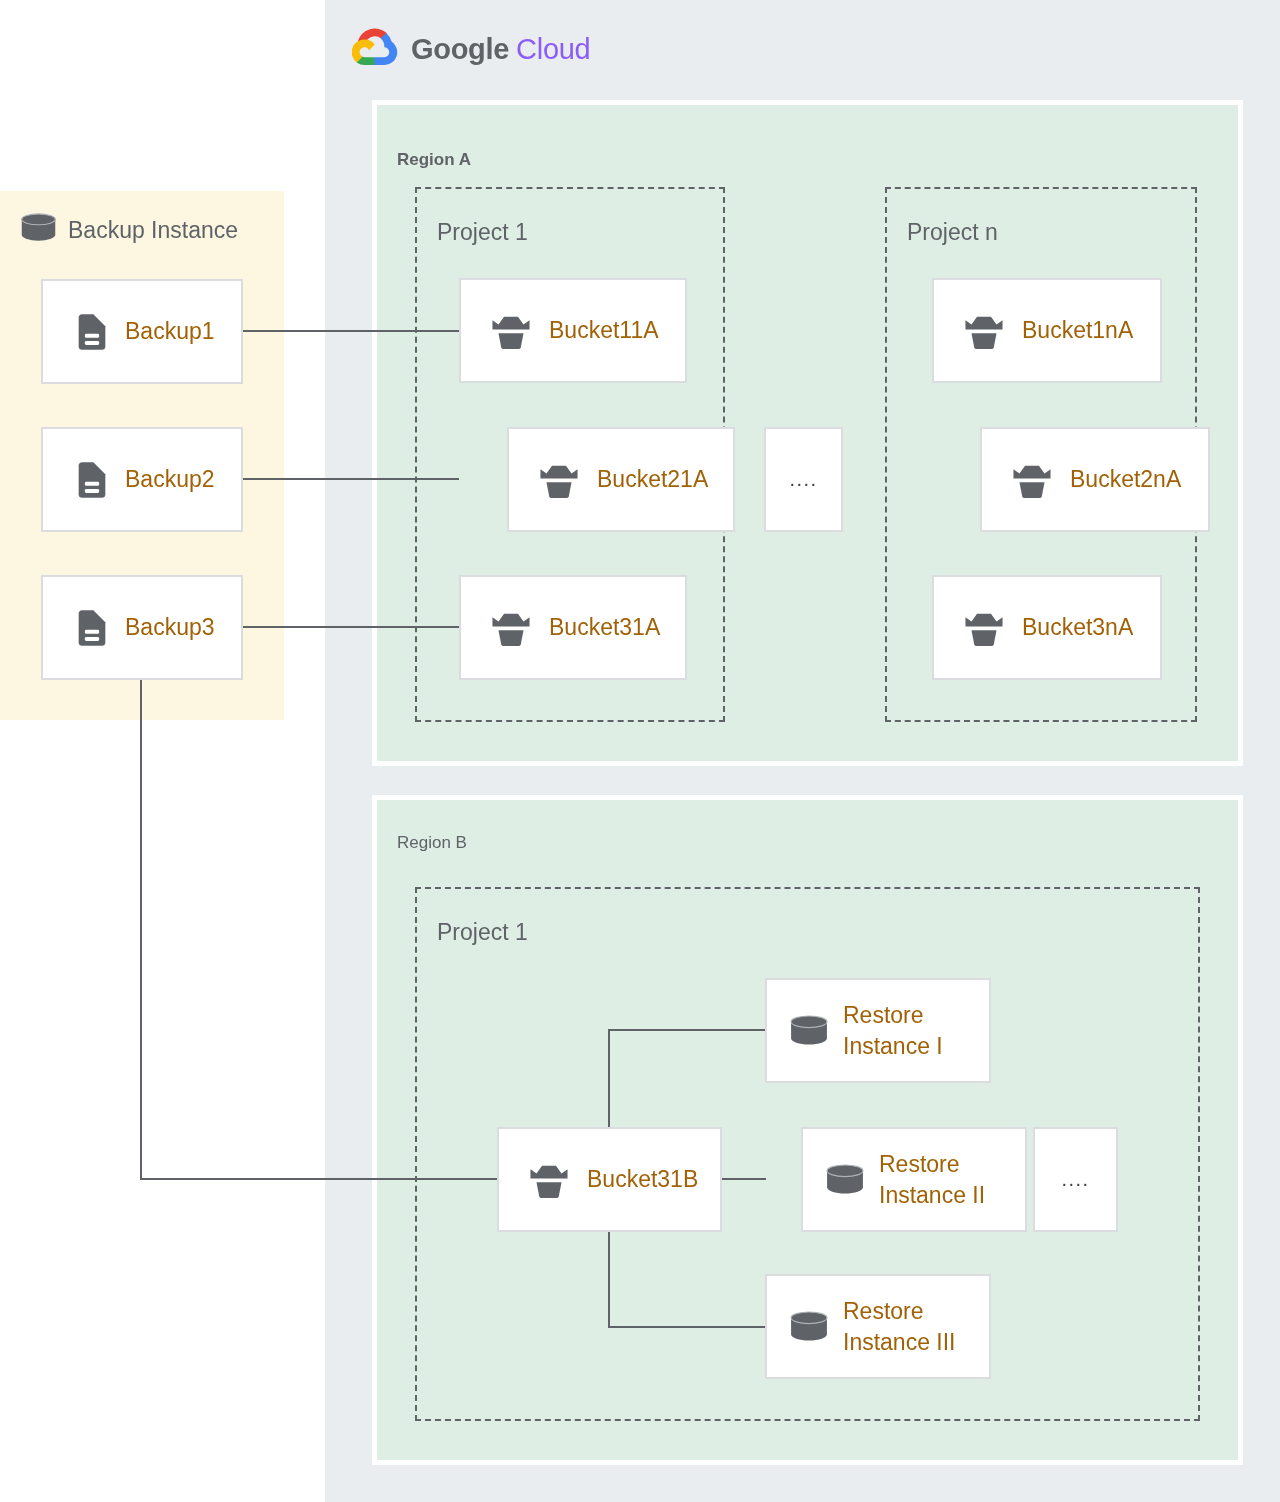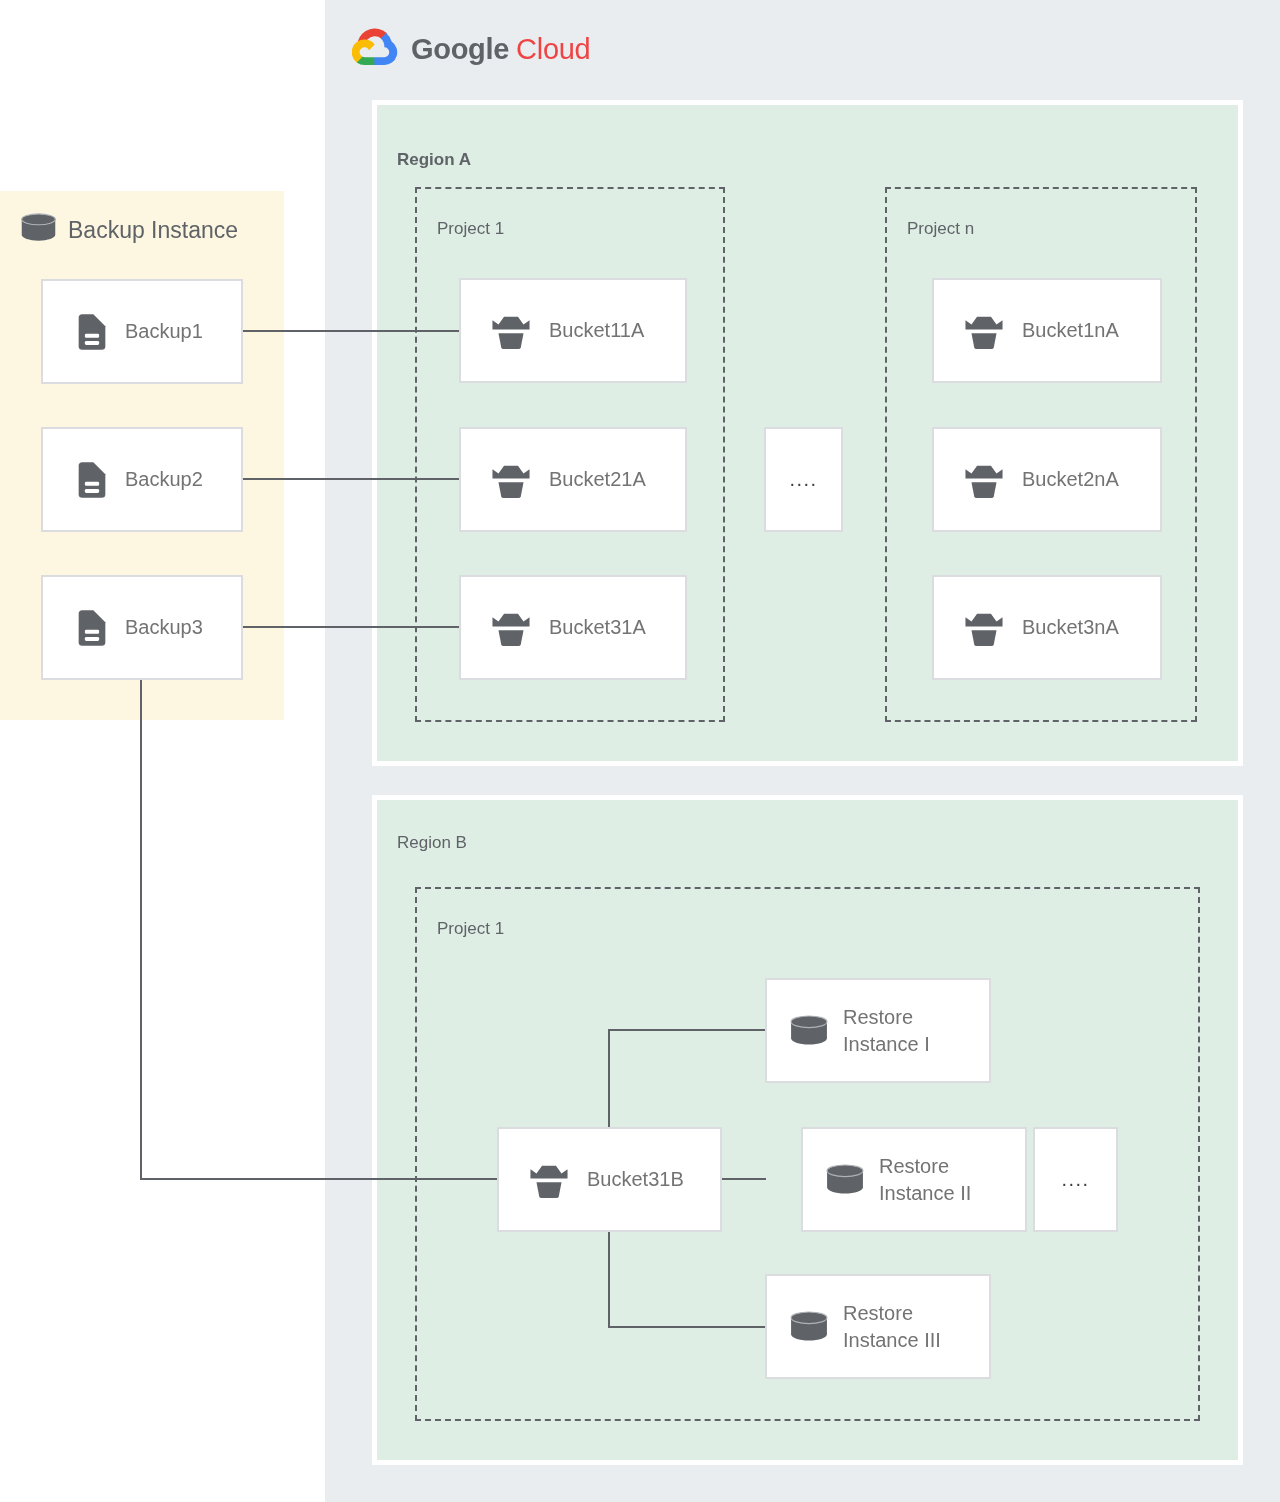--- a/index.html
+++ b/index.html
@@ -10,42 +10,42 @@
   
   .gc-panel{position:absolute;left:325px;top:0;width:955px;height:1502px;background:#e9edf0;}
   .region{position:absolute;background:#dfeee5;border:5px solid #ffffff;box-sizing:border-box;}
   #region-a{left:372px;top:100px;width:871px;height:666px;}
   #region-b{left:372px;top:795px;width:871px;height:670px;}
   .region-label{position:absolute;left:25px;top:33px;font-size:17px;color:#5f6368;}
   .project{position:absolute;border:2px dashed #5f6368;box-sizing:border-box;}
   #proj-a1{left:415px;top:187px;width:310px;height:535px;}
   #proj-an{left:885px;top:187px;width:312px;height:535px;}
   #proj-b1{left:415px;top:887px;width:785px;height:534px;}
-  .project-label{position:absolute;left:20px;top:30px;font-size:17px;color:#5f6368;}
+  .project-label{position:absolute;left:20px;top:30px;font-size:23px;color:#5f6368;}
   .yellow-panel{position:absolute;left:0;top:191px;width:284px;height:529px;background:#fdf7e1;}
   .yellow-header{position:absolute;left:20px;top:213px;display:flex;align-items:center;gap:11px;
     font-size:23px;color:#5f6368;}
   
   .logo{position:absolute;left:352px;top:28px;display:flex;align-items:center;gap:13px;}
   .logo-text{font-size:29px;letter-spacing:-0.3px;color:#5f6368;}
   .logo-google{font-weight:600;}
-  .logo-cloud{font-weight:400;margin-left:7px;color:#ef4444;}
+  .logo-cloud{font-weight:400;margin-left:7px;color:#8b5cf6;}
   
   .line{position:absolute;background:#5f6368;}
   
   .node{position:absolute;background:#ffffff;border:2px solid #dadce0;box-sizing:border-box;
-    display:flex;align-items:center;font-size:20px;color:#737373;}
+    display:flex;align-items:center;font-size:23px;color:#a16207;}
   .node .ic{flex:0 0 auto;display:flex;align-items:center;}
   .backup-node{left:41px;width:202px;height:105px;padding-left:33px;gap:17px;}
   #n-backup1{top:279px;}#n-backup2{top:427px;}#n-backup3{top:575px;}
   .bucket-node{width:228px;height:105px;padding-left:29px;gap:17px;}
   #n-b11a,#n-b21a,#n-b31a{left:459px;text-align:right;}
   #n-b1na,#n-b2na,#n-b3na{left:932px;width:230px;align-items:center;}
   #n-b11a,#n-b1na{top:278px;}
-  #n-b21a,#n-b2na{top:427px;}
+  #n-b21a,#n-b2na{top:427px;margin-left:48px;}
   #n-b31a,#n-b3na{top:575px;}
   #n-b31b{left:497px;top:1127px;width:225px;height:105px;}
   .restore-node{left:765px;width:226px;height:105px;padding-left:22px;gap:14px;line-height:1.32;}
   #n-ri1{top:978px;}#n-ri2{top:1127px;margin-left:36px;}#n-ri3{top:1274px;}
   .dots-node{justify-content:center;padding:0;font-size:20px;letter-spacing:1.5px;color:#3c4043;}
   #n-dots-a{left:764px;top:427px;width:79px;height:105px;}
   #n-dots-b{left:1033px;top:1127px;width:85px;height:105px;}
 </style>
 </head>
 <body>

